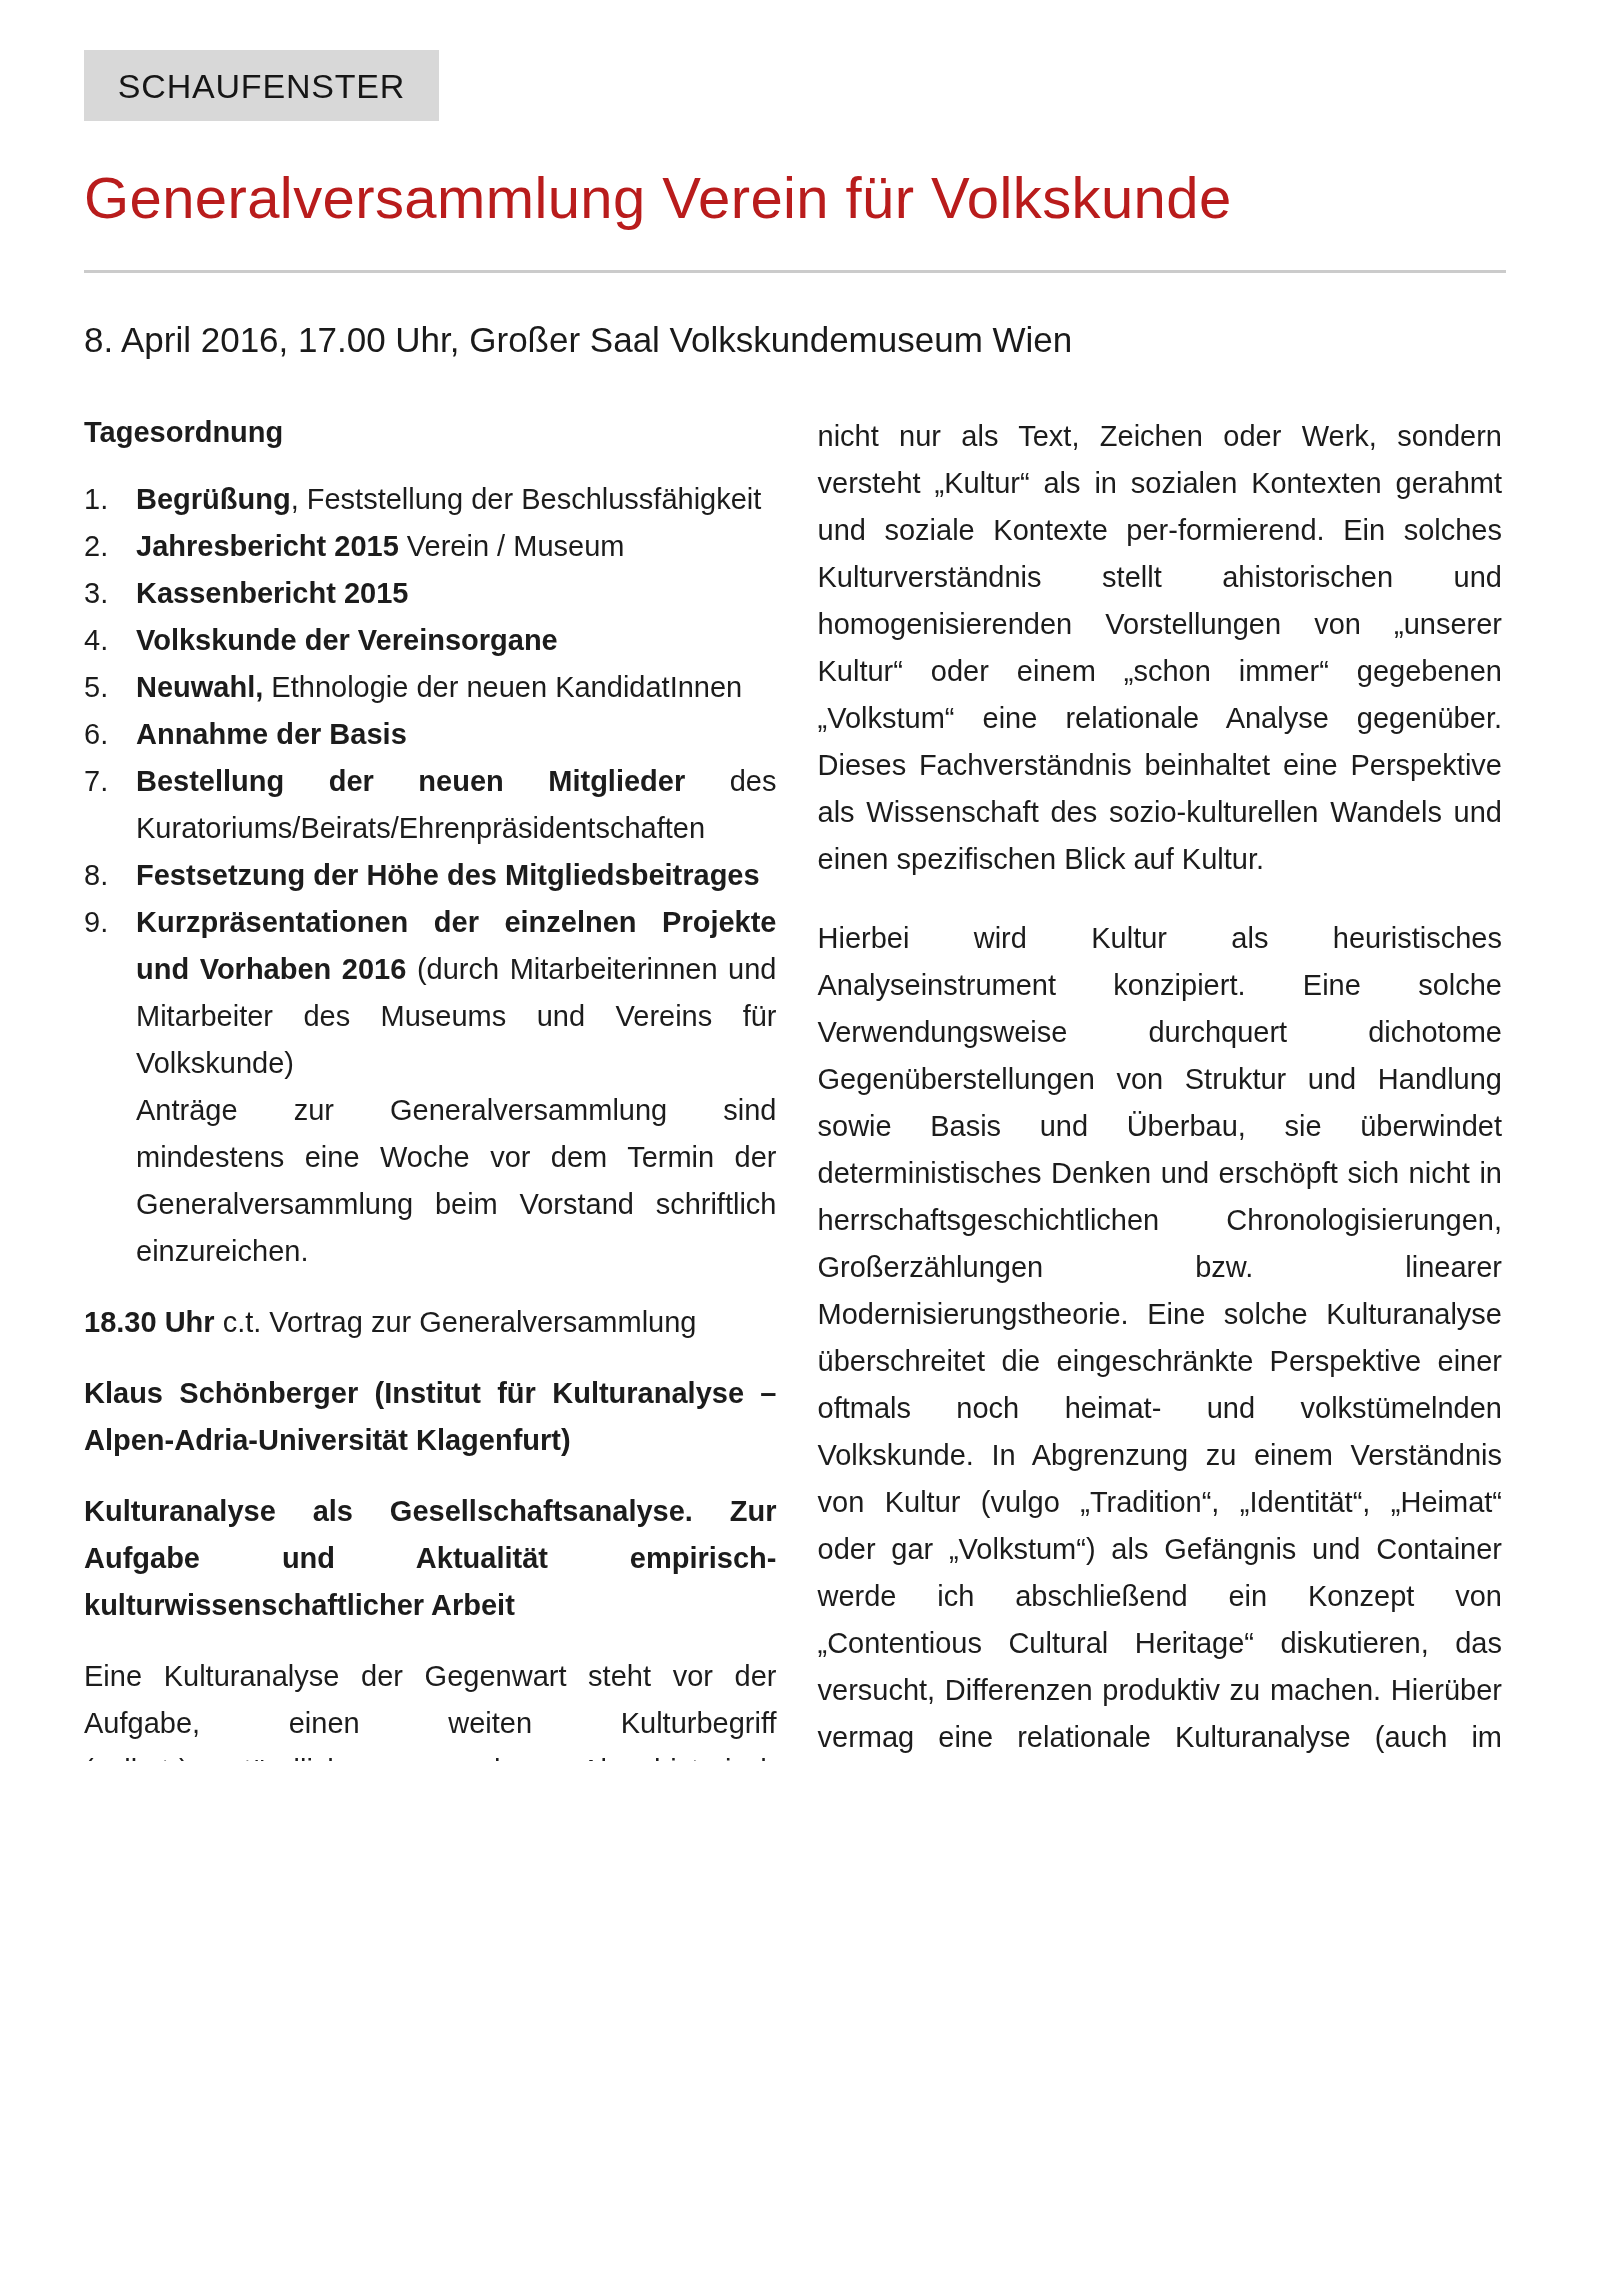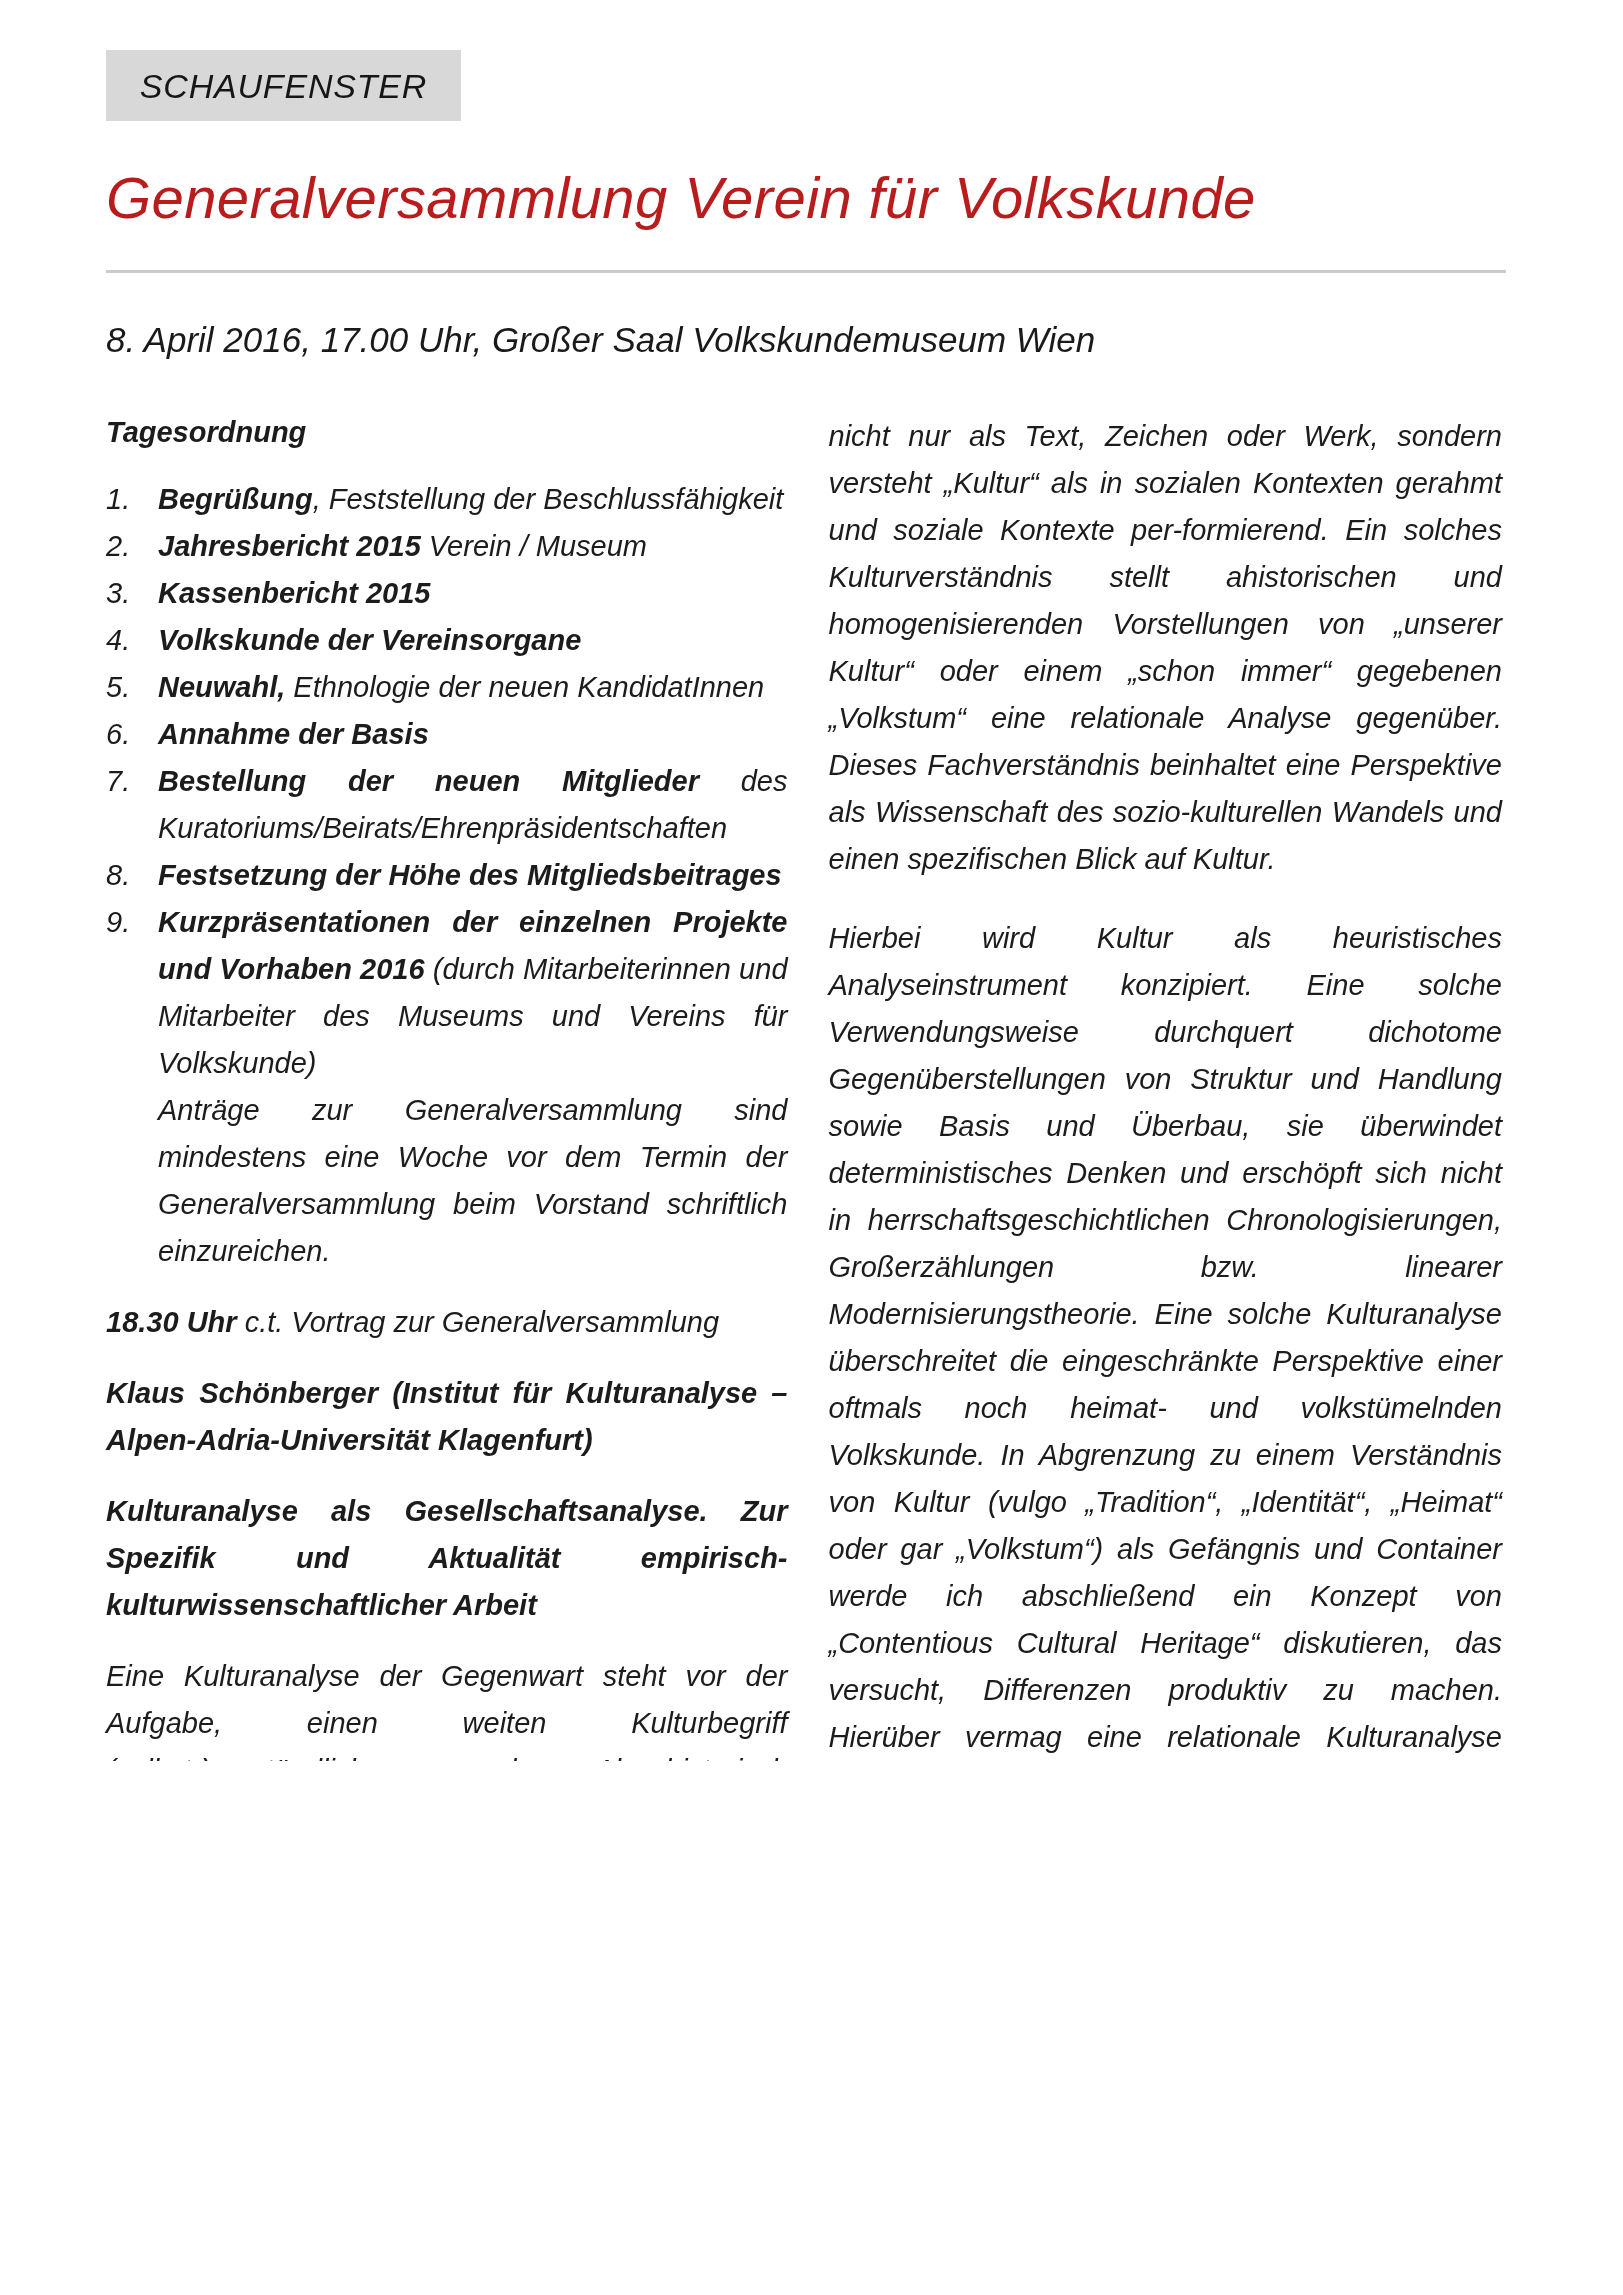--- a/index.html
+++ b/index.html
@@ -5,22 +5,21 @@
   html, body { margin: 0; padding: 0; background: #ffffff; }
   body { font-family: "Liberation Sans", "DejaVu Sans", sans-serif; color: #1c1c1c; }
 
   .page {
     position: relative;
     width: 1623px;
     height: 1761px;
     background: #ffffff;
     overflow: hidden;
     box-sizing: border-box;
-    padding: 0 117px 0 106px;
-    font-style: italic;
+    padding: 0 117px 0 84px;
   }
 
   .badge {
     display: inline-block;
     margin-top: 50px;
     width: 355px;
     background: #d8d8d8;
     color: #161616;
     font-size: 34px;
     line-height: 34px;
@@ -159,21 +158,21 @@
 </div>
 
       <div class="agenda-note">Anträge zur Generalversammlung sind mindestens eine Woche vor dem Termin der Generalversammlung beim Vorstand schriftlich einzureichen.</div>
 
       <div class="block justify">
         <span class="b">18.30 Uhr</span><span> c.t. Vortrag zur Generalversammlung</span>
       </div>
 
       <div class="block bold-block">Klaus Schönberger (Institut für Kulturanalyse – Alpen-Adria-Universität Klagenfurt)</div>
 
-      <div class="block bold-block">Kulturanalyse als Gesellschaftsanalyse. Zur Spezifik und Aktualität empirisch-kulturwissenschaftlicher Arbeit</div>
+      <div class="block bold-block">Kulturanalyse als Gesellschaftsanalyse. Zur Aufgabe und Aktualität empirisch-kulturwissenschaftlicher Arbeit</div>
 
       <div class="block justify">Eine Kulturanalyse der Gegenwart steht vor der Aufgabe, einen weiten Kulturbegriff (selbst-)verständlich zu machen. Als historisch argumentierende Alltagswissenschaft analysiert die Europäische Ethnologie/Kulturanthropologie/Empirische Kulturwissenschaft volkskundlicher Provenienz ihren Untersuchungsgegenstand</div>
     </div>
 
     <div class="col">
       <p class="abstract-p">nicht nur als Text, Zeichen oder Werk, sondern versteht „Kultur“ als in sozialen Kontexten gerahmt und soziale Kontexte per-formierend. Ein solches Kulturverständnis stellt ahistorischen und homogenisierenden Vorstellungen von „unserer Kultur“ oder einem „schon immer“ gegebenen „Volkstum“ eine relationale Analyse gegenüber. Dieses Fachverständnis beinhaltet eine Perspektive als Wissenschaft des sozio-kulturellen Wandels und einen spezifischen Blick auf Kultur.</p>
       <p class="abstract-p">Hierbei wird Kultur als heuristisches Analyseinstrument konzipiert. Eine solche Verwendungsweise durchquert dichotome Gegenüberstellungen von Struktur und Handlung sowie Basis und Überbau, sie überwindet deterministisches Denken und erschöpft sich nicht in herrschaftsgeschichtlichen Chronologisierungen, Großerzählungen bzw. linearer Modernisierungstheorie. Eine solche Kulturanalyse überschreitet die eingeschränkte Perspektive einer oftmals noch heimat- und volkstümelnden Volkskunde. In Abgrenzung zu einem Verständnis von Kultur (vulgo „Tradition“, „Identität“, „Heimat“ oder gar „Volkstum“) als Gefängnis und Container werde ich abschließend ein Konzept von „Contentious Cultural Heritage“ diskutieren, das versucht, Differenzen produktiv zu machen. Hierüber vermag eine relationale Kulturanalyse (auch im Sinne einer vergleichenden Europäischen Ethnologie etwa im Alpen-Adria-Raum) einen Beitrag zu einer (europäischen) Imagination beisteuern, in der Konflikte und Widersprüche selbstverständlicher Teil des Gemeinsamen sind und sein dürfen.</p>
     </div>
 
   </div>

